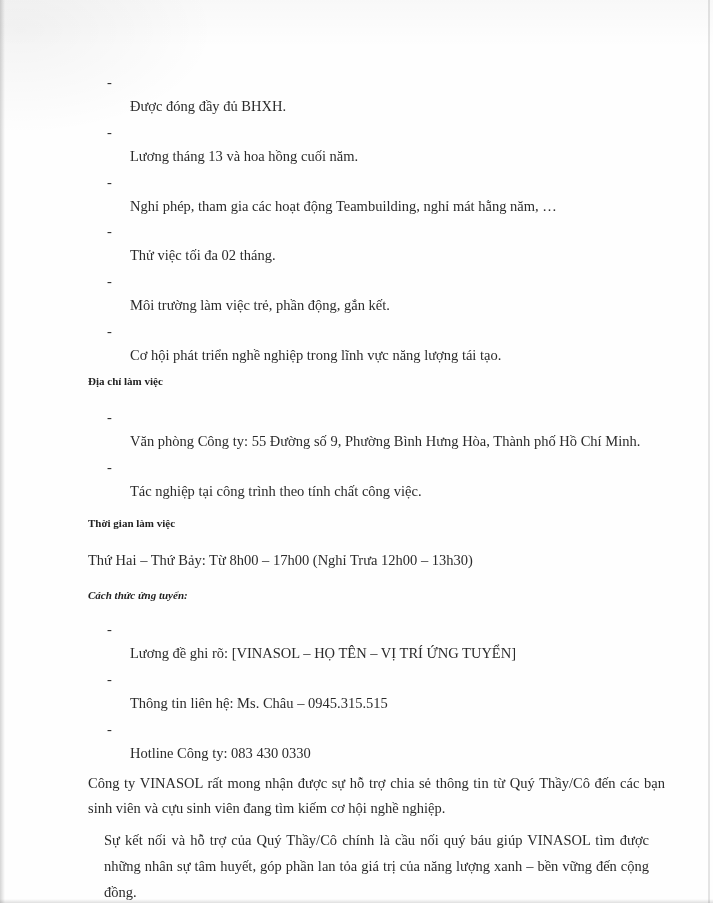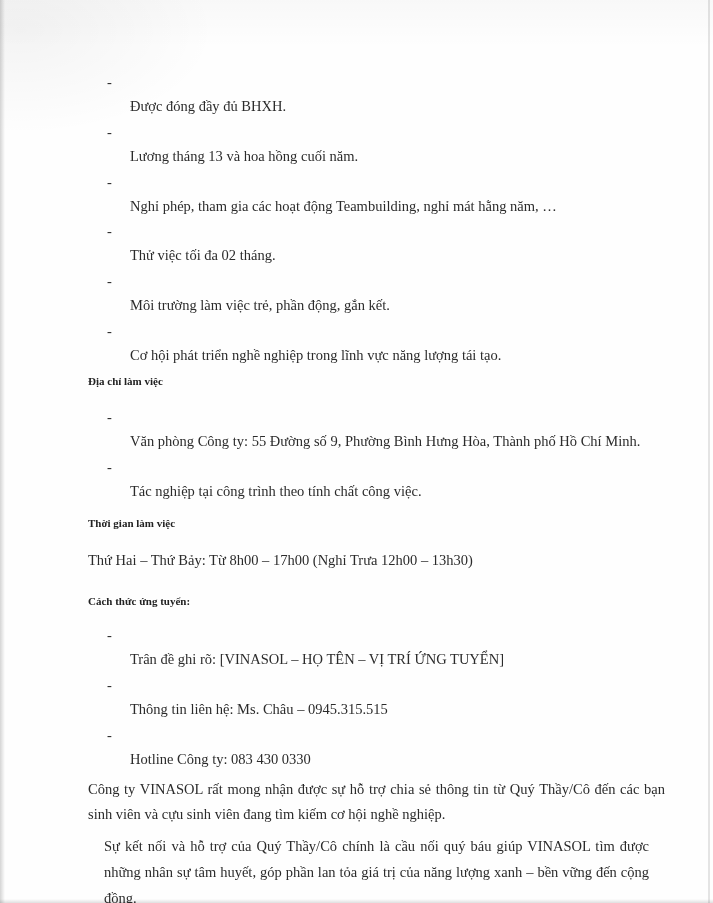--- a/index.html
+++ b/index.html
@@ -29,21 +29,21 @@
     background:linear-gradient(to top, rgba(0,0,0,0.12), rgba(0,0,0,0));}
   .content{padding:70px 48px 0 88px;}
   ul.bullets{list-style:none;margin:0;padding:0;}
   ul.bullets li{display:flex;align-items:flex-start;}
   .dash{flex:0 0 42px;padding-left:19px;}
   .btxt{flex:1;min-width:0;margin-top:24px;}
   .nowrap{white-space:nowrap;}
   h2{font-size:11px;line-height:22px;font-weight:bold;margin:0;color:#222;}
   #h-address{margin:1px 0 13px;}
   #h-time{margin:8px 0 0;}
-  #h-apply{margin:16px 0 0;}
+  #h-apply{margin:10px 0 0;font-style:italic;}
   .time-para{margin:14px 0 0;}
   ul.bullets.apply{margin:11px 0 0;}
   .para{margin:4px 0 0;text-align:justify;}
   .para2{margin:6px 16px 0;}
   .thanks{margin:6px 0 0;font-weight:bold;color:#222;}
   a.email{color:var(--link-color);text-decoration:underline;cursor:pointer;}
 </style>
 </head>
 <body>
 
@@ -93,21 +93,21 @@
     <h2 id="h-time">Thời gian làm việc</h2>
 
     <p class="time-para nowrap">Thứ Hai – Thứ Bảy: Từ 8h00 – 17h00 (Nghỉ Trưa 12h00 – 13h30)</p>
 
     <h2 id="h-apply">Cách thức ứng tuyển:</h2>
 
     <ul class="bullets apply">
       <li>
         <span class="dash">-</span>
         <div class="btxt">
-          <div class="nowrap">Trân đề ghi rõ: [VINASOL – HỌ TÊN – VỊ TRÍ ỨNG TUYỂN]</div>
+          <div class="nowrap">Lương đề ghi rõ: [VINASOL – HỌ TÊN – VỊ TRÍ ỨNG TUYỂN]</div>
         </div>
       </li>
       <li>
         <span class="dash">-</span>
         <span class="btxt nowrap">Thông tin liên hệ: Ms. Châu – 0945.315.515</span>
       </li>
       <li>
         <span class="dash">-</span>
         <span class="btxt nowrap">Hotline Công ty: 083 430 0330</span>
       </li>

